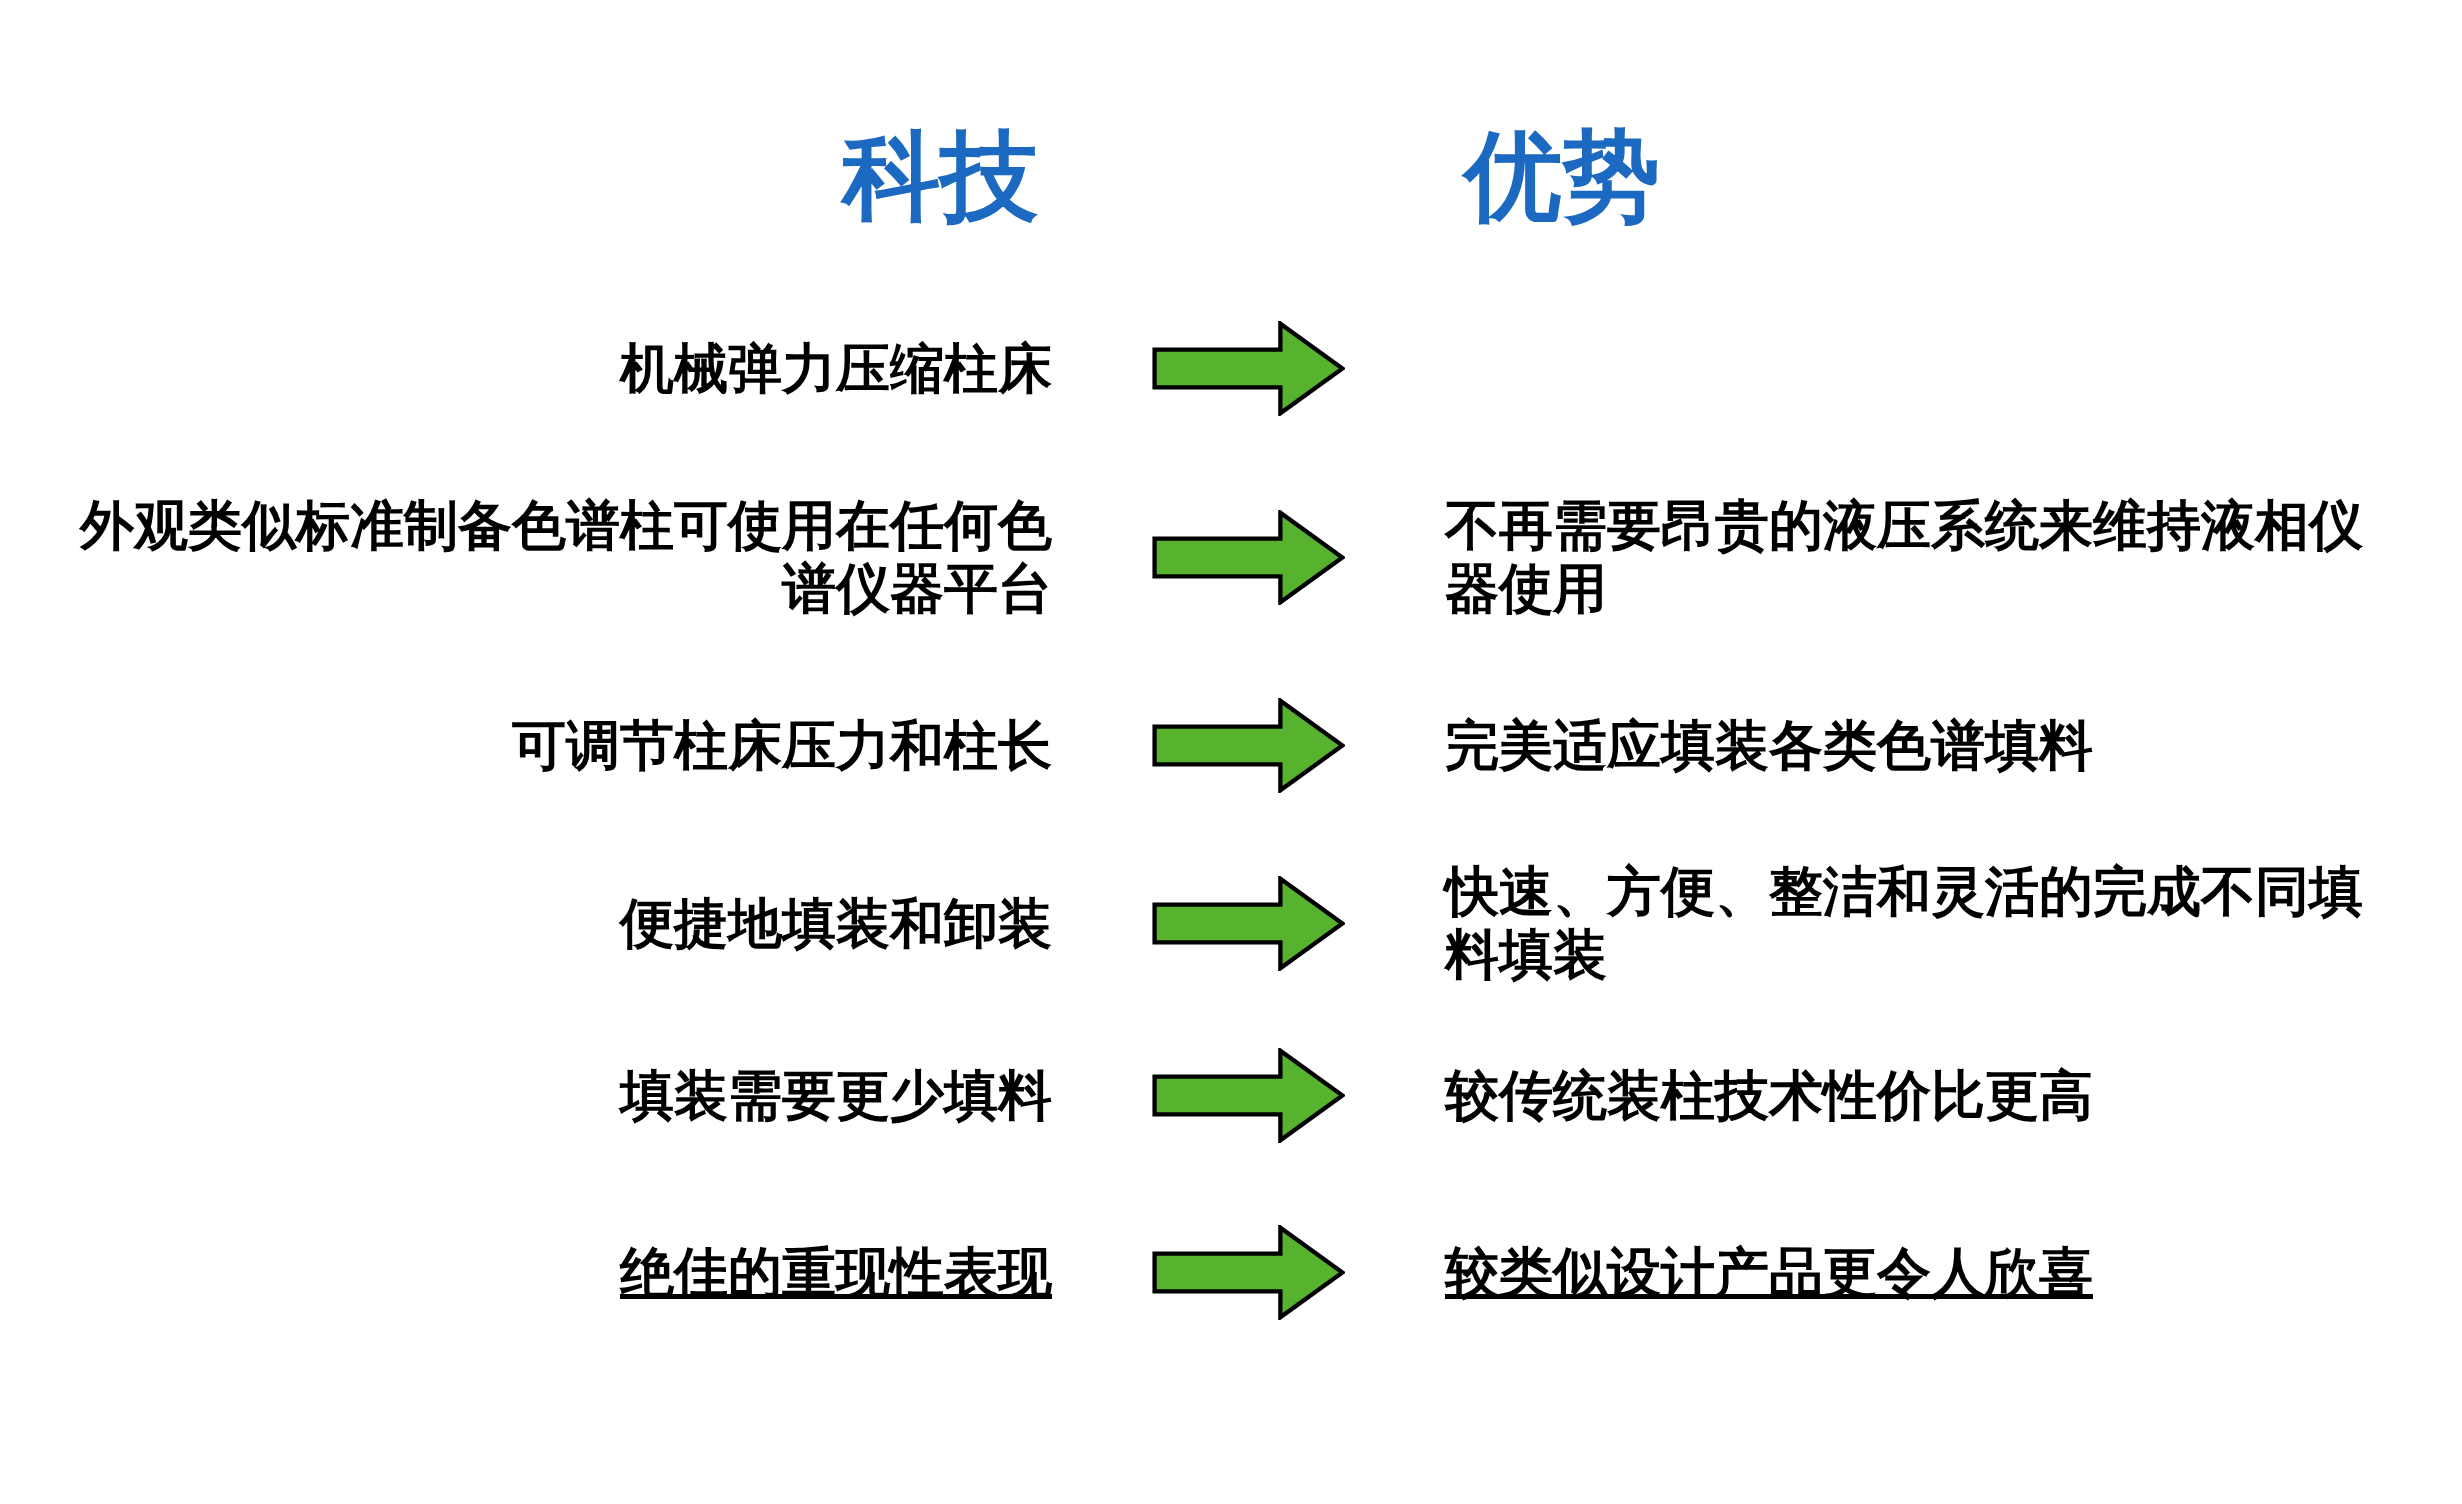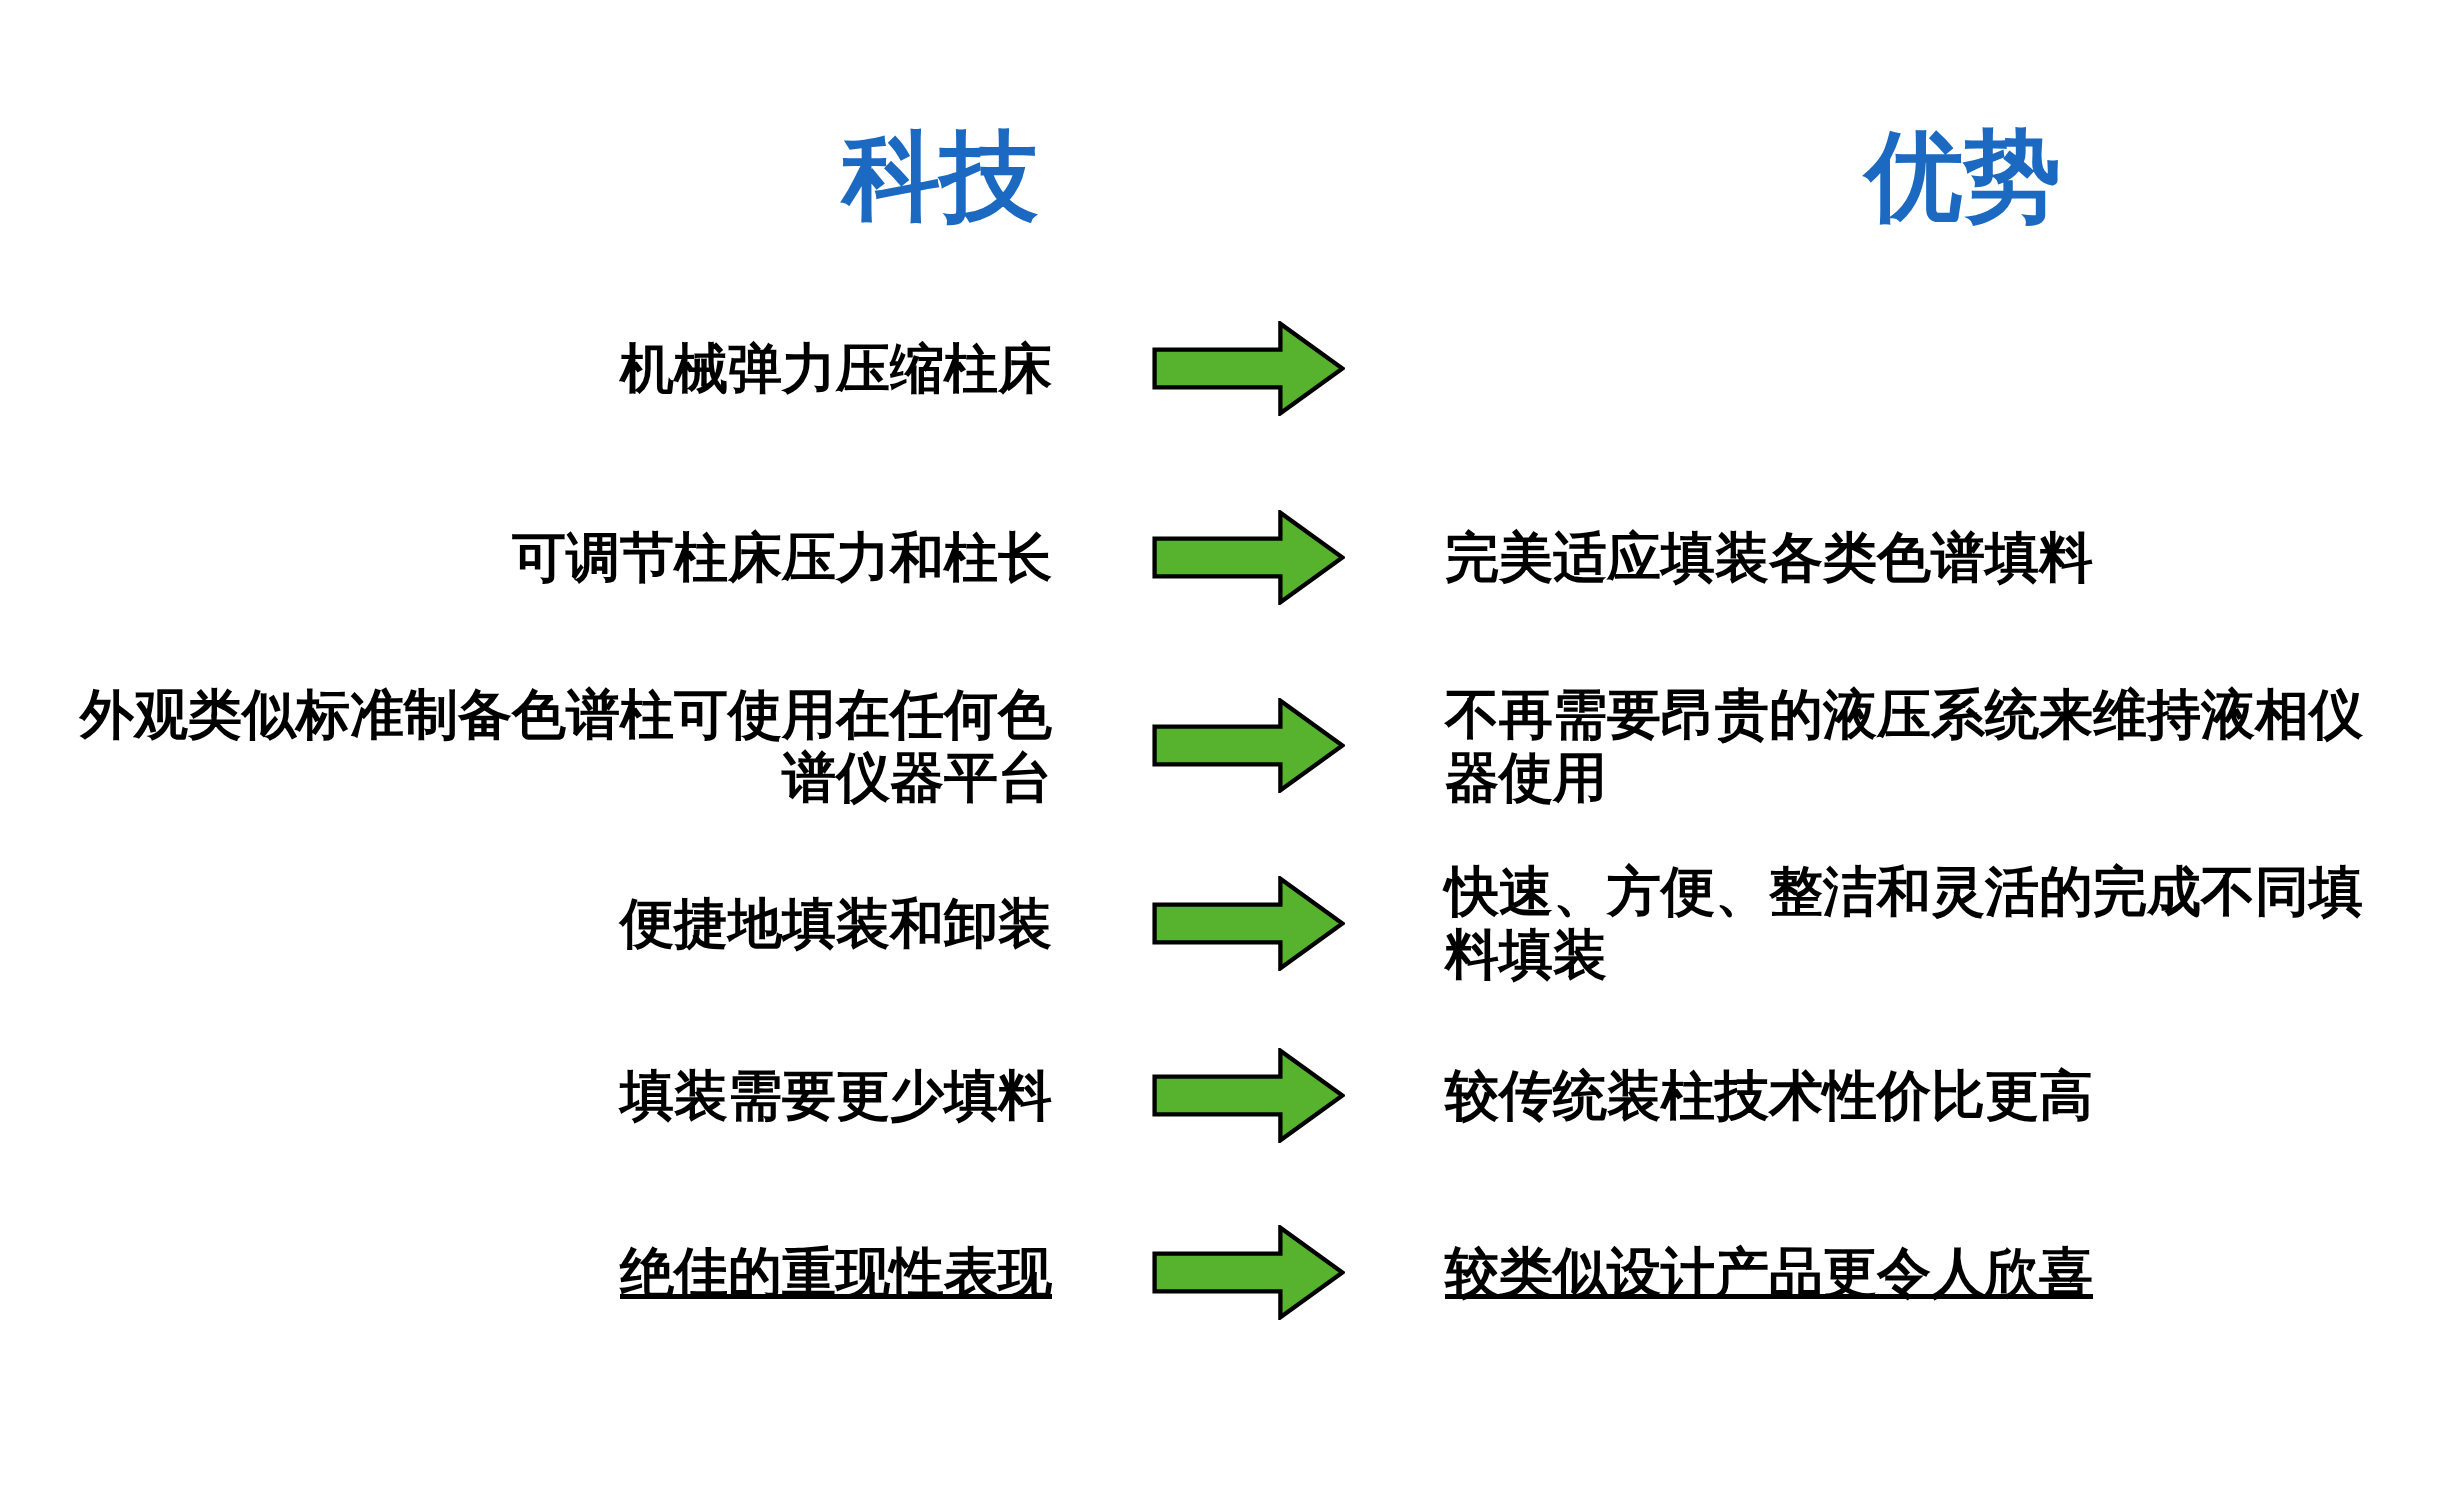--- a/index.html
+++ b/index.html
@@ -30,21 +30,21 @@
     font-weight: bold;
     color: #1B69C0;
     line-height: 1.1;
     white-space: nowrap;
   }
   .header-left {
     text-align: right;
     padding-right: 13.8px;
   }
   .header-right {
-    text-align: center;
+    text-align: left;
     padding-left: 19px;
   }
   .rows {
     position: absolute;
     top: 277px;
     left: 0;
     right: 0;
   }
   .row { width: 100%; }
   .row:nth-child(1) { height: 183px; }
@@ -95,37 +95,37 @@
     <div class="grid row">
       <div class="tech-cell">机械弹力压缩柱床</div>
       <div class="arrow-cell">
         <svg class="arrow-svg" viewBox="0 0 224 110">
           <polygon points="3,33 149,33 149,3 221,55 149,107 149,77 3,77" stroke="#000000" stroke-width="5" stroke-linejoin="miter" fill="#57B22E"></polygon>
         </svg>
       </div>
     </div>
 
     <div class="grid row">
+      <div class="tech-cell">外观类似标准制备色谱柱可使用在任何色谱仪器平台</div>
+      <div class="arrow-cell">
+        <svg class="arrow-svg" viewBox="0 0 224 110">
+          <polygon points="3,33 149,33 149,3 221,55 149,107 149,77 3,77" stroke="#000000" stroke-width="5" stroke-linejoin="miter" fill="#57B22E"></polygon>
+        </svg>
+      </div>
+      <div class="adv-cell">不再需要昂贵的液压系统来维持液相仪器使用</div>
+    </div>
+
+    <div class="grid row">
       <div class="tech-cell">可调节柱床压力和柱长</div>
       <div class="arrow-cell">
         <svg class="arrow-svg" viewBox="0 0 224 110">
           <polygon points="3,33 149,33 149,3 221,55 149,107 149,77 3,77" stroke="#000000" stroke-width="5" stroke-linejoin="miter" fill="#57B22E"></polygon>
         </svg>
       </div>
       <div class="adv-cell">完美适应填装各类色谱填料</div>
-    </div>
-
-    <div class="grid row">
-      <div class="tech-cell">外观类似标准制备色谱柱可使用在任何色谱仪器平台</div>
-      <div class="arrow-cell">
-        <svg class="arrow-svg" viewBox="0 0 224 110">
-          <polygon points="3,33 149,33 149,3 221,55 149,107 149,77 3,77" stroke="#000000" stroke-width="5" stroke-linejoin="miter" fill="#57B22E"></polygon>
-        </svg>
-      </div>
-      <div class="adv-cell">不再需要昂贵的液压系统来维持液相仪器使用</div>
     </div>
 
     <div class="grid row">
       <div class="tech-cell">便捷地填装和卸装</div>
       <div class="arrow-cell">
         <svg class="arrow-svg" viewBox="0 0 224 110">
           <polygon points="3,33 149,33 149,3 221,55 149,107 149,77 3,77" stroke="#000000" stroke-width="5" stroke-linejoin="miter" fill="#57B22E"></polygon>
         </svg>
       </div>
       <div class="adv-cell">快速、方便、整洁和灵活的完成不同填料填装</div>

